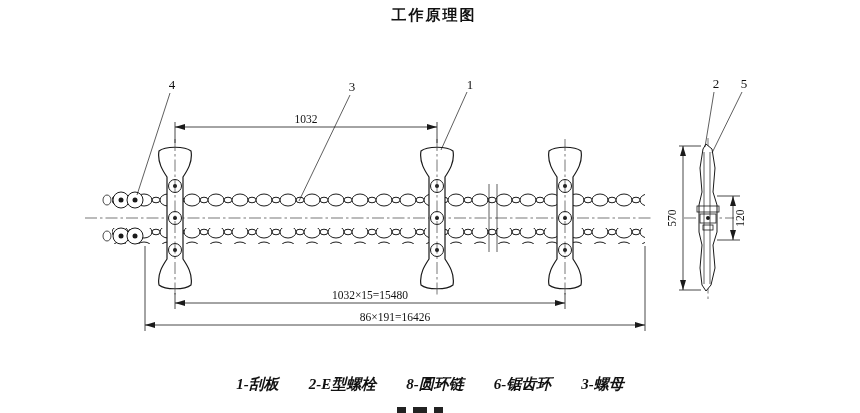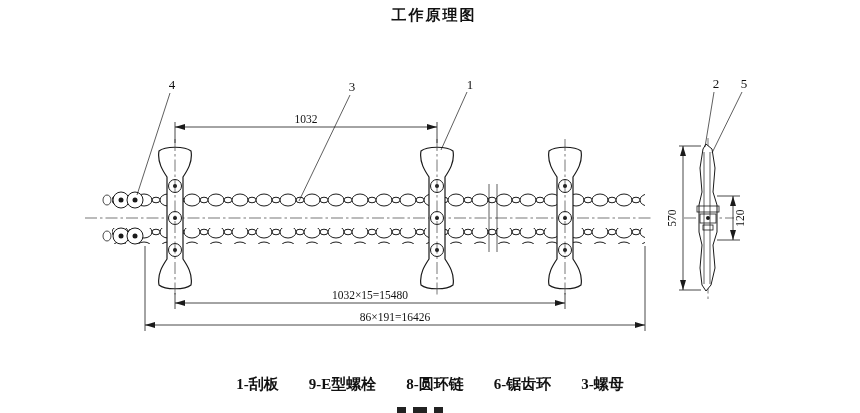--- a/index.html
+++ b/index.html
@@ -1,20 +1,20 @@
 <!DOCTYPE html>
 <html><head>
 <meta charset="utf-8">
 <style>
   html,body{margin:0;padding:0;background:#ffffff;}
   body{width:860px;height:413px;overflow:hidden;}
   .page{position:relative;width:860px;height:413px;background:#fff;font-family:"Liberation Serif",serif;color:#111;}
   .title{position:absolute;top:6px;left:4px;width:100%;text-align:center;font-size:15px;font-weight:700;letter-spacing:2px;}
   .drawing{position:absolute;left:0;top:0;}
-  .legend{position:absolute;top:375px;left:0;width:100%;display:flex;justify-content:center;gap:30px;font-size:15px;font-weight:600;}
+  .legend{position:absolute;top:375px;left:0;width:100%;display:flex;justify-content:center;gap:30px;font-size:15px;font-weight:600;font-style:italic;}
   .frag{position:absolute;top:407px;height:6px;background:#222;}
   
   .cl{stroke:#3c3c3c;stroke-width:.7;stroke-dasharray:12 3 2.5 3;fill:none;}
   .thin{stroke:#1a1a1a;stroke-width:.8;fill:none;}
   .lead{stroke:#1a1a1a;stroke-width:.7;fill:none;}
   .out{stroke:#1a1a1a;stroke-width:1.2;fill:#fff;}
   .out2{stroke:#1a1a1a;stroke-width:1;fill:#fff;}
   .dimtext{font-family:"Liberation Serif",serif;font-size:11.5px;fill:#111;}
   .callout{font-family:"Liberation Serif",serif;font-size:13px;fill:#111;}
 </style>
@@ -148,21 +148,21 @@
       <line x1="714" y1="92" x2="705" y2="147" class="lead"></line>
       <text x="716" y="88" text-anchor="middle" class="callout">2</text>
 
       <line x1="742" y1="92" x2="712" y2="153" class="lead"></line>
       <text x="744" y="88" text-anchor="middle" class="callout">5</text>
     </g>
   </svg>
 
   <div class="legend">
     <span>1-刮板</span>
-    <span>9-E型螺栓</span>
+    <span>2-E型螺栓</span>
     <span>8-圆环链</span>
     <span>6-锯齿环</span>
     <span>3-螺母</span>
   </div>
 
   <div class="frag" style="left:397px;width:9px;"></div>
   <div class="frag" style="left:413px;width:14px;"></div>
   <div class="frag" style="left:434px;width:9px;"></div>
 
 </div>

